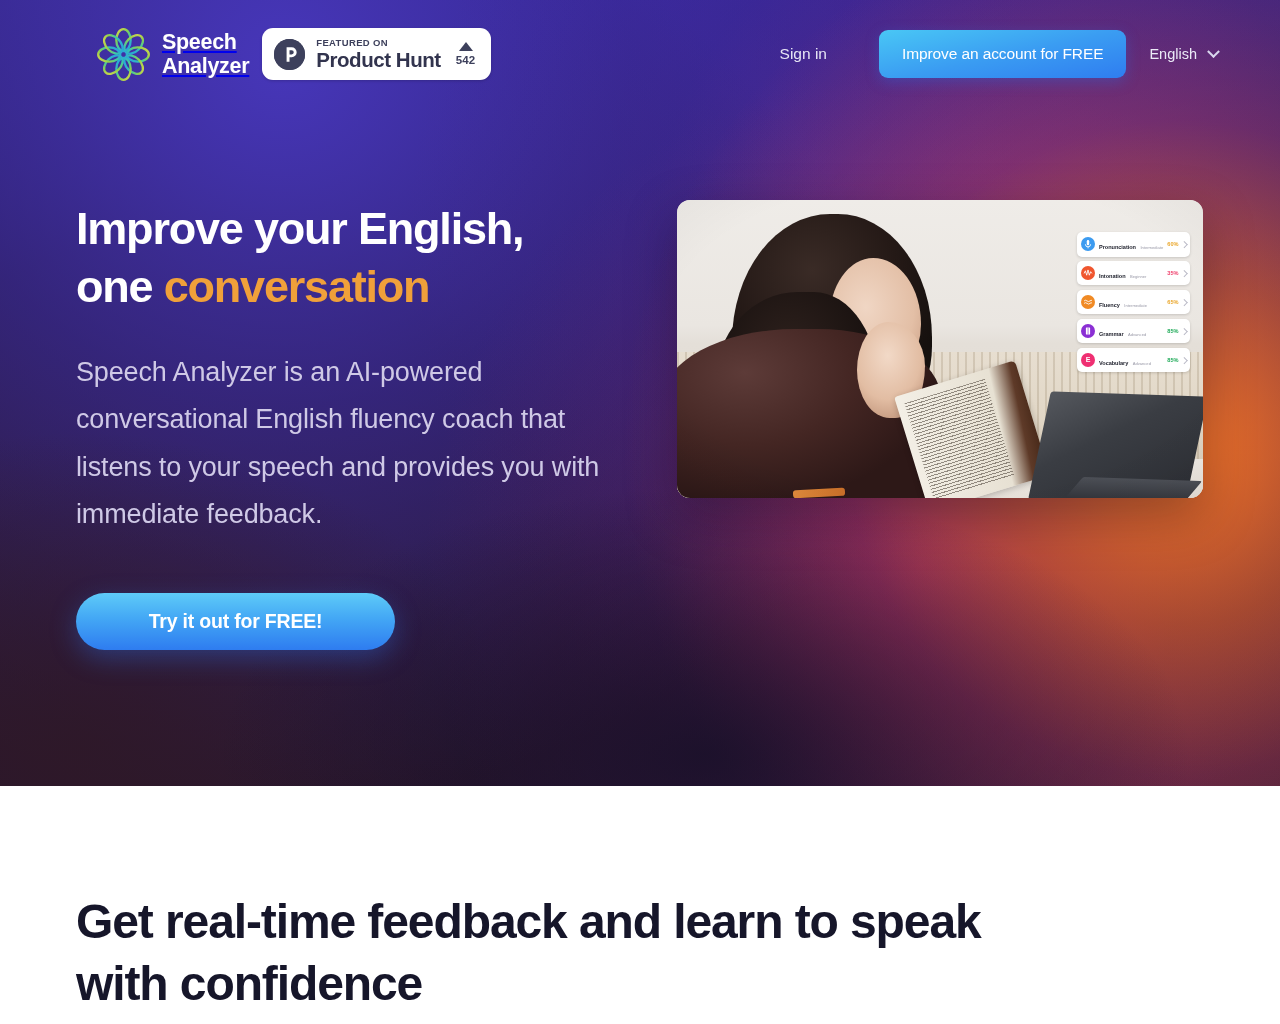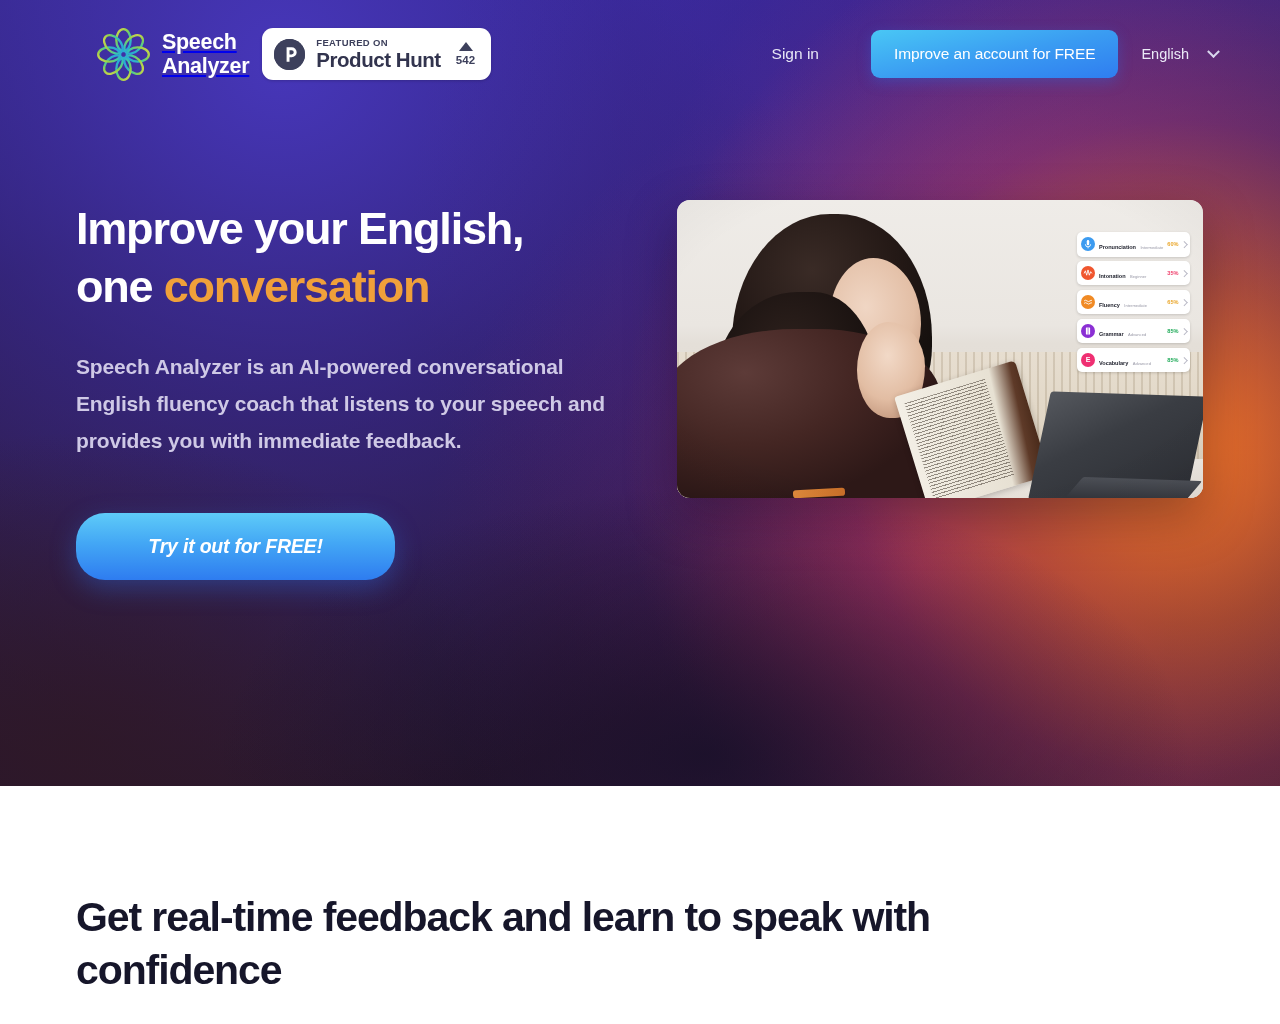--- a/index.html
+++ b/index.html
@@ -123,21 +123,21 @@
     color: #ffffff;
     font-size: 15.5px;
     font-family: inherit;
     letter-spacing: -0.1px;
     white-space: nowrap;
     cursor: pointer;
     background: linear-gradient(168deg, #49c7f5 0%, #3a9cf2 52%, #2f7df0 100%);
     box-shadow: 0 4px 14px rgba(40,110,230,0.35);
   }
   .lang {
-    display: flex; align-items: center; gap: 20px;
+    display: flex; align-items: center; gap: 12px;
     color: #ebeaf7; font-size: 14.5px;
     margin-left: 23px; cursor: pointer;
     white-space: nowrap;
   }
   .chev {
     width: 9px; height: 9px;
     border-right: 2px solid #d9d7ee;
     border-bottom: 2px solid #d9d7ee;
     transform: rotate(45deg) translate(-2px,-2px);
   }
@@ -156,42 +156,40 @@
     font-size: 45px;
     font-weight: 700;
     line-height: 1.285;
     letter-spacing: -1.2px;
   }
   .accent { color: #f0a03a; }
 
   .subhead {
     margin-top: 33px;
     color: #cfc9e6;
-    font-size: 21px;
+    font-size: 27px;
     line-height: 1.76;
     letter-spacing: -0.15px;
     max-width: 540px;
-    font-weight: bold;
   }
 
   .cta-hero {
     margin-top: 54px;
-    height: 67px;
+    height: 57px;
     width: 319px;
     border: none;
     border-radius: 29px;
     color: #ffffff;
     font-size: 19.5px;
     font-weight: 700;
     letter-spacing: -0.2px;
     font-family: inherit;
     cursor: pointer;
     background: linear-gradient(180deg, #5ecbf8 0%, #43a7f5 45%, #2e7cf0 100%);
     box-shadow: 0 8px 26px rgba(45,110,230,0.38);
-    font-style: italic;
   }
 
   
   .hero-right { position: relative; margin-left: 1px; }
   .photo-card {
     position: relative;
     width: 526px;
     height: 298px;
     border-radius: 13px;
     overflow: hidden;
@@ -350,21 +348,21 @@
   }
 
   
   .white-sec {
     width: 1280px;
     padding: 105px 76px 0 76px;
     background: #ffffff;
   }
   .sec-title {
     color: #16162a;
-    font-size: 41px;
+    font-size: 48px;
     font-weight: 700;
     line-height: 1.29;
     letter-spacing: -1.1px;
     max-width: 960px;
   }
   .sec-sub {
     margin-top: 25px;
     color: #55555f;
     font-size: 17.5px;
     line-height: 1.5;

